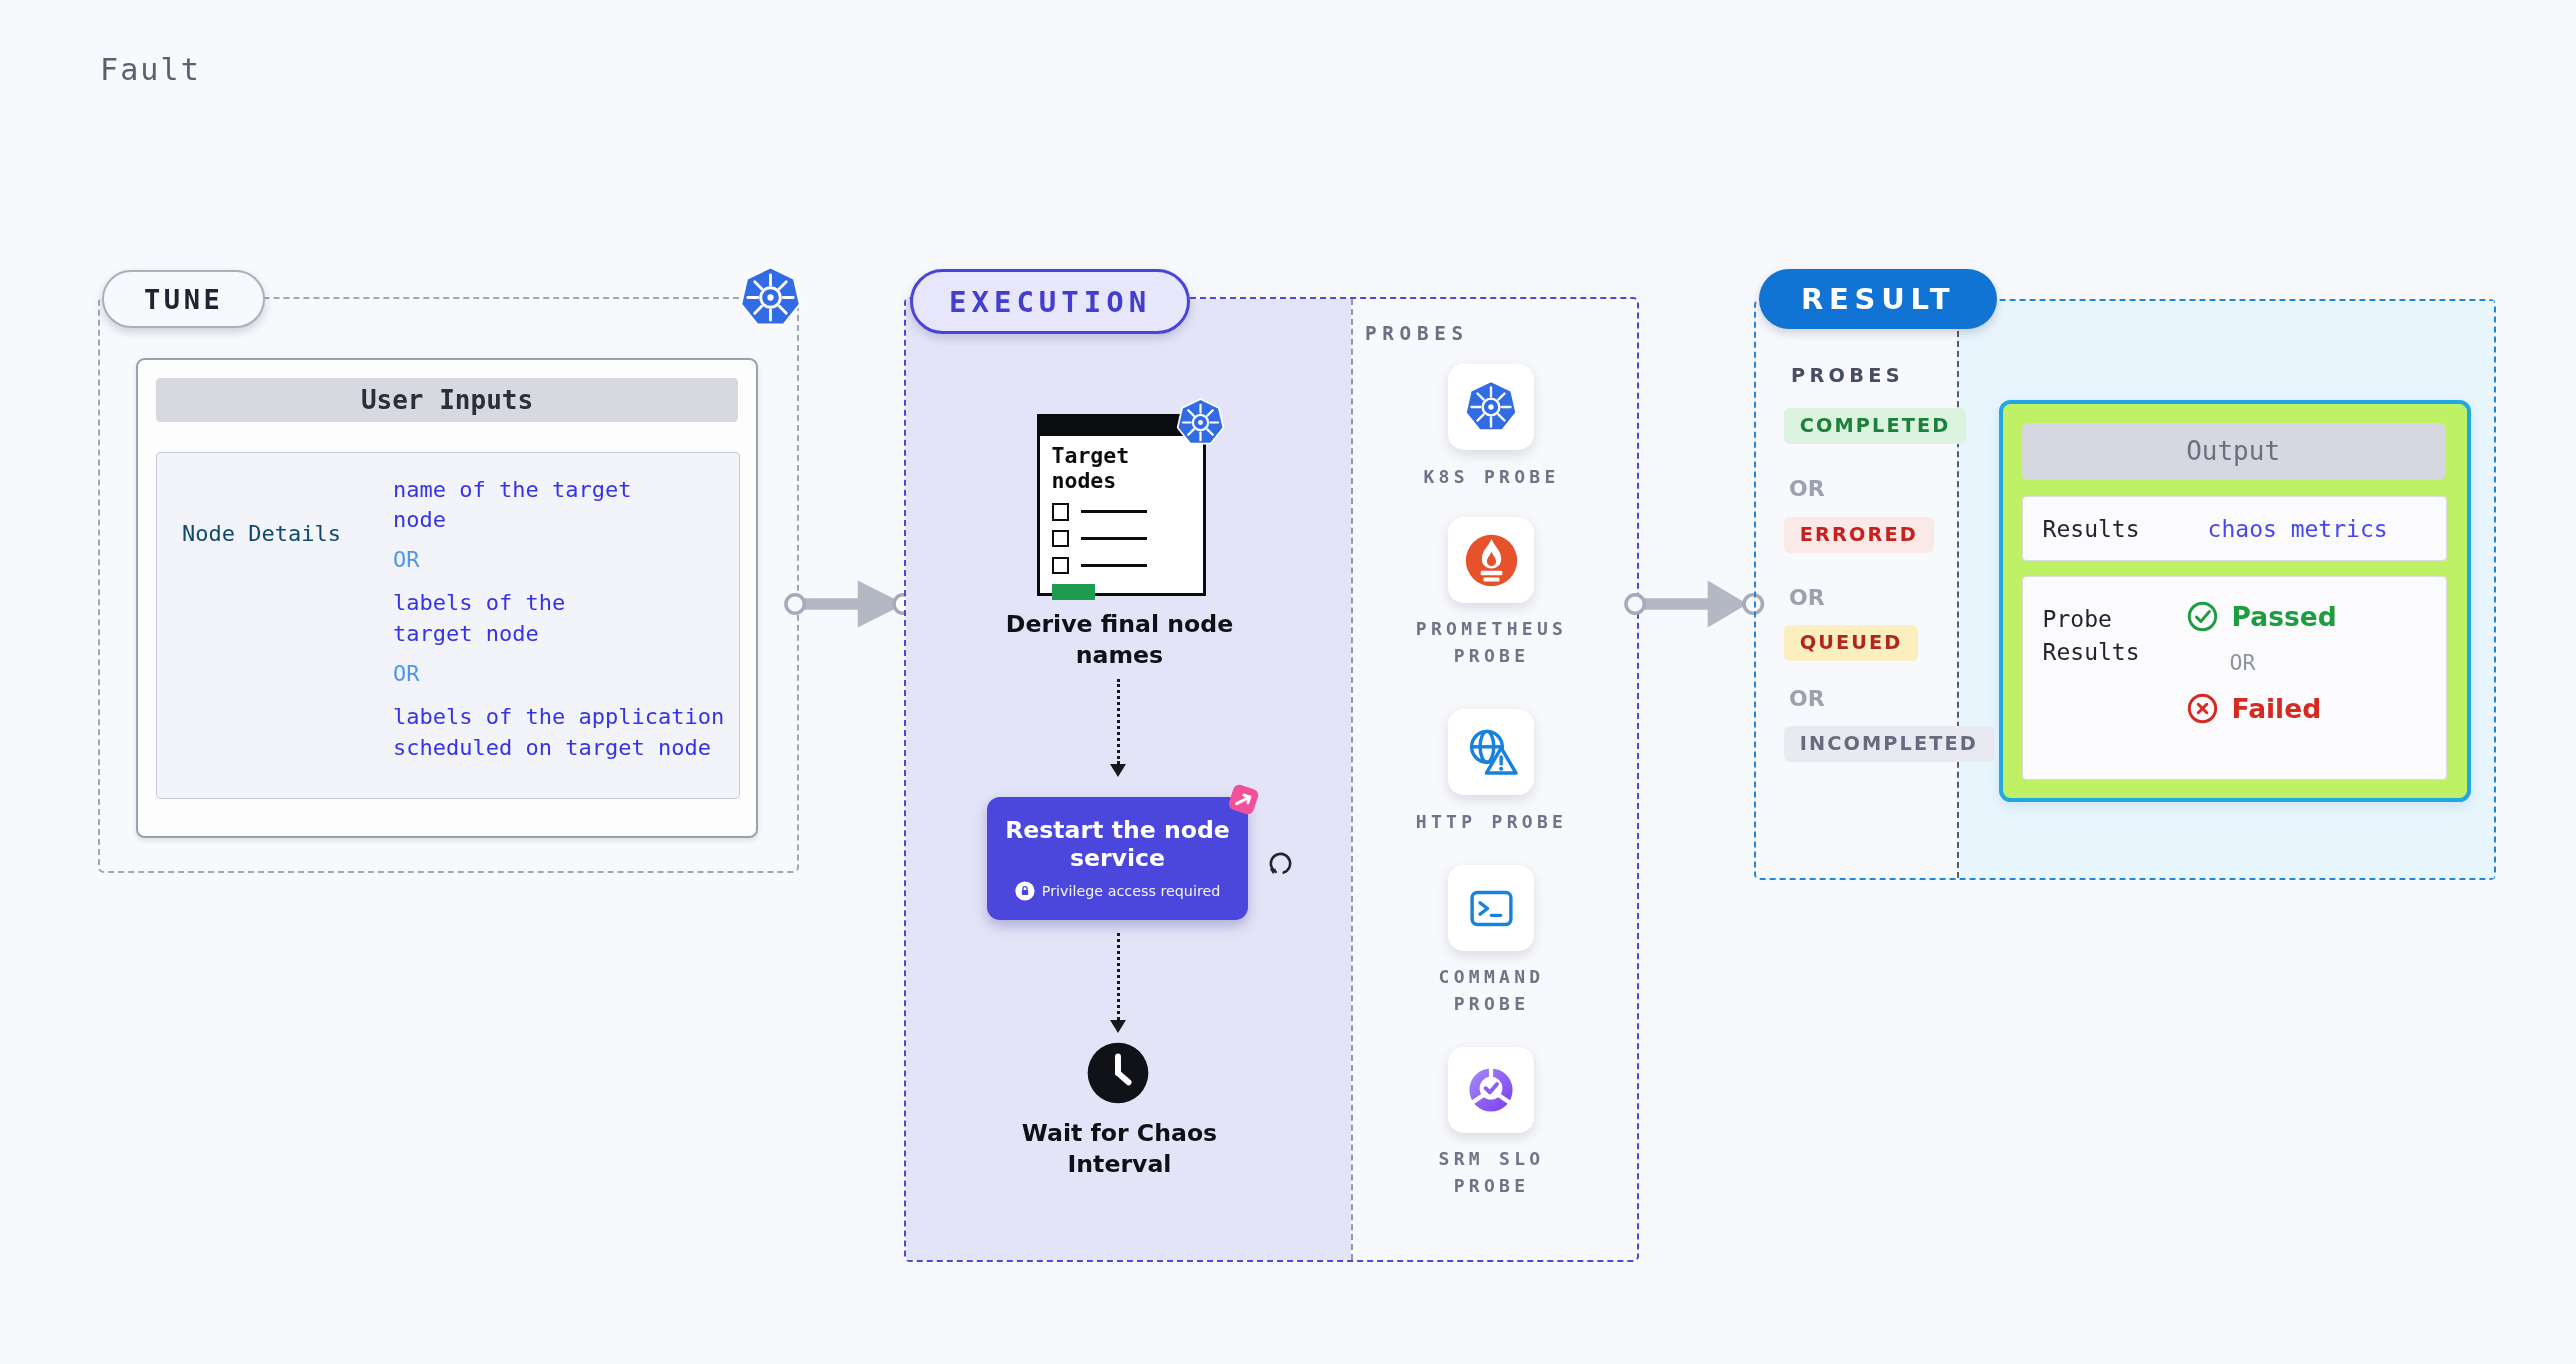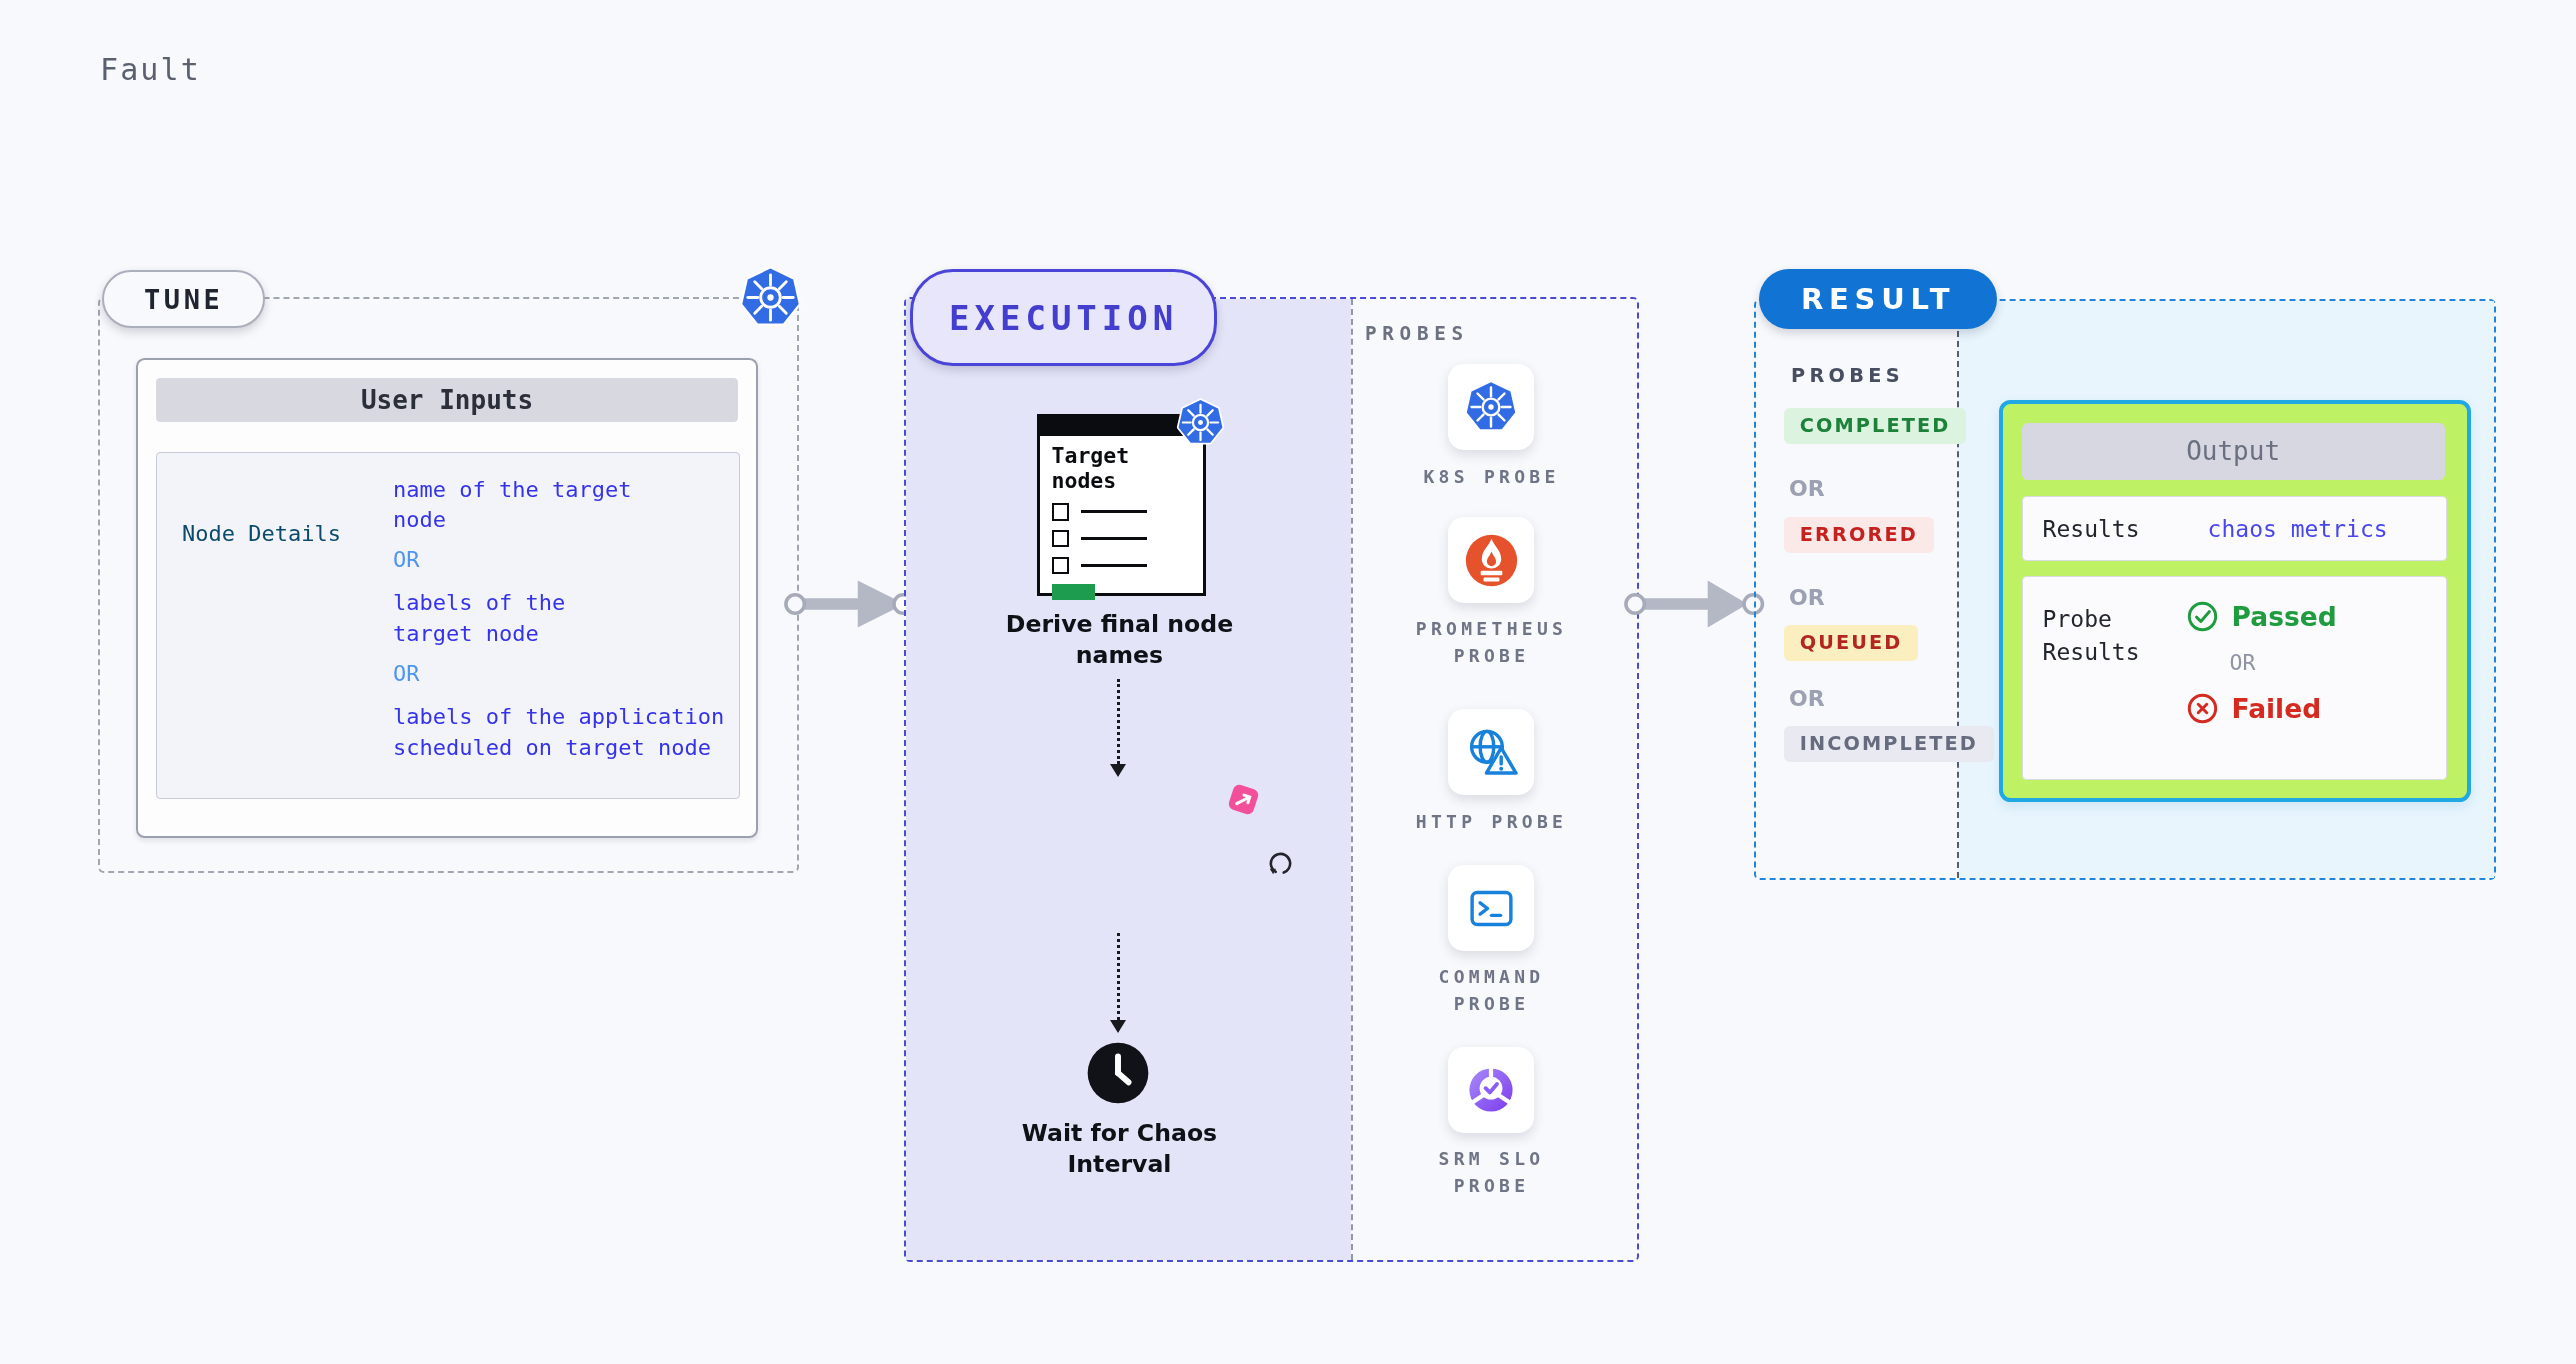--- a/index.html
+++ b/index.html
@@ -12,22 +12,22 @@
   .eyebrow{left:100px;top:52px;font-size:30px;letter-spacing:2.1px;color:#5A6070;}
   .title-row{left:98px;top:102px;display:flex;align-items:center;gap:24px;}
   .title-row h1{margin:0;font-family:"DejaVu Sans","Liberation Sans",sans-serif;
                 font-size:43px;font-weight:bold;color:#0C0E14;letter-spacing:0.4px;}
 
   
   .pill{display:flex;align-items:center;justify-content:center;border-radius:43px;
         box-shadow:0 4.3px 10px rgba(30,34,60,.18);z-index:5;}
   .tune-pill{left:102px;top:270px;height:54px;padding:0 40px;background:#F8F9FC;
              border:2.9px solid #ABAFBC;font-size:27px;font-weight:bold;letter-spacing:3.6px;color:#1F2430;}
-  .exec-pill{left:910px;top:269px;height:59px;padding:16px 36px;background:#E7E6FB;
-             border:3.6px solid #4A44D8;font-size:34px;font-weight:bold;letter-spacing:5px;color:#433ECE;}
+  .exec-pill{left:910px;top:269px;height:59px;padding:0 36px;background:#E7E6FB;
+             border:3.6px solid #4A44D8;font-size:29px;font-weight:bold;letter-spacing:5px;color:#433ECE;}
   .result-pill{left:1759px;top:269px;height:60px;padding:0 42px;background:#1173D4;border:none;
              font-family:"DejaVu Sans","Liberation Sans",sans-serif;
              font-size:29px;font-weight:bold;letter-spacing:5.7px;color:#FFFFFF;}
 
   
   .tune-box{left:98px;top:297px;width:697px;height:572px;border:2.9px dashed #A1A6B3;border-radius:5.7px;}
   .exec-box{left:904px;top:297px;width:731px;height:961px;border:2.9px dashed #4A4BD3;border-radius:5.7px;}
   .exec-left{position:absolute;left:0;top:0;width:445px;height:100%;background:#E4E4F8;}
   .exec-sep{position:absolute;left:445px;top:0;height:100%;border-left:2.9px dashed #9298A6;}
   .result-box{left:1754px;top:299px;width:738px;height:577px;border:2.9px dashed #2186DB;border-radius:5.7px;}
@@ -267,20 +267,30 @@
   <svg class="abs icon" style="left:1176px;top:398px" width="49" height="49" viewBox="0 0 68 68">
       <use href="#k8s"></use>
     </svg>
 
   <div class="abs step-label pl" style="top:609px">Derive final node
 names</div>
 
   <div class="abs vdots" style="top:679px;height:85px"></div>
   <div class="abs vhead" style="top:764px"></div>
 
+  <div class="abs restart-btn">
+    <div class="restart-title pl">Restart the node
+service</div>
+    <div class="restart-note">
+      <svg class="icon" width="20" height="20" viewBox="0 0 28 28">
+          <use href="#lock"></use>
+        </svg>
+      <span>Privilege access required</span>
+    </div>
+  </div>
   <svg class="abs icon" style="left:1222px;top:778px" width="43" height="43" viewBox="0 0 60 60">
       <use href="#pinkexp"></use>
     </svg>
   <svg class="abs icon" style="left:1262px;top:845px" width="37" height="37" viewBox="0 0 52 52">
       <use href="#refresh"></use>
     </svg>
 
   <div class="abs vdots" style="top:933px;height:87px"></div>
   <div class="abs vhead" style="top:1020px"></div>
 

